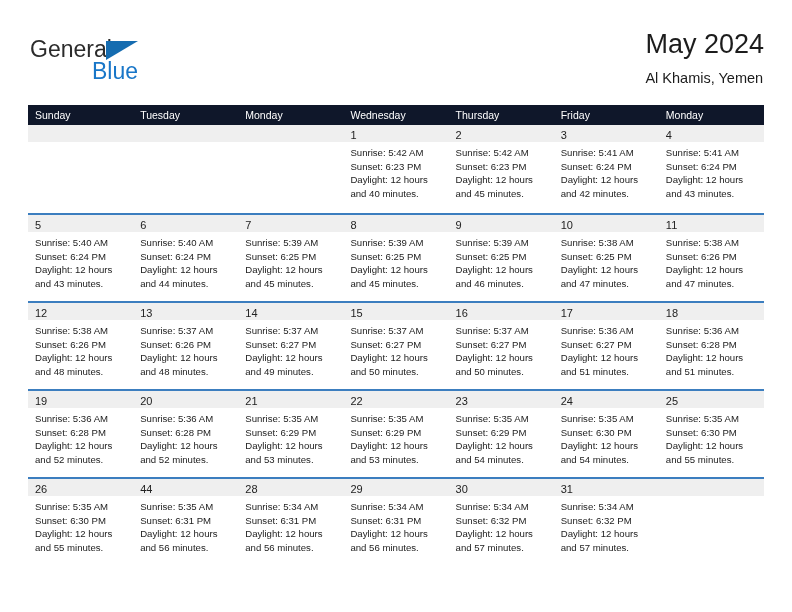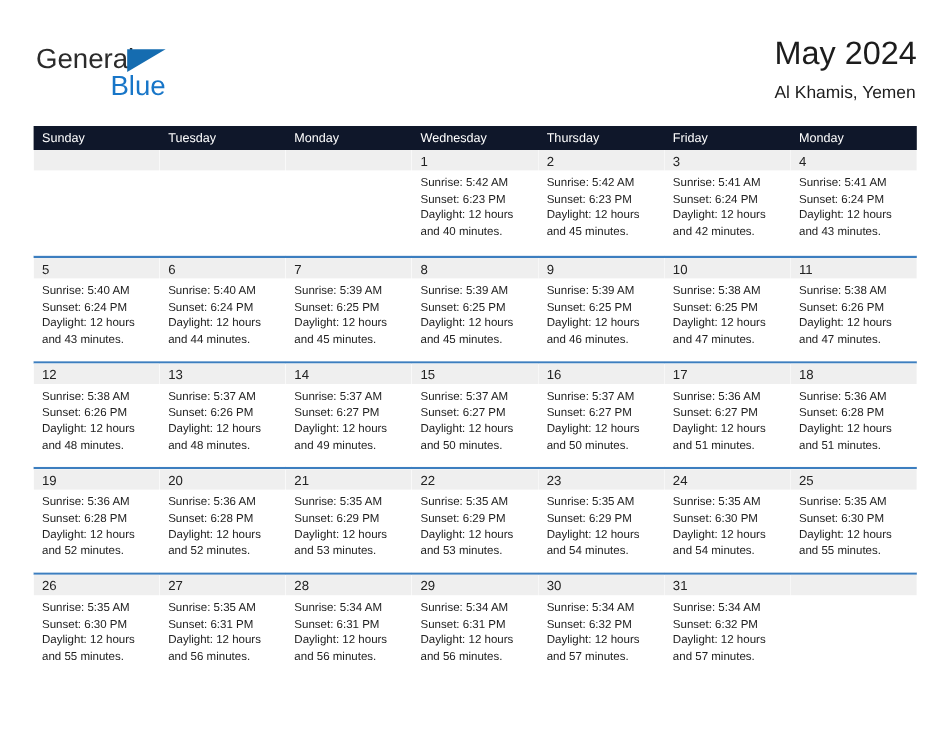--- a/index.html
+++ b/index.html
@@ -441,21 +441,21 @@
           <div class="day-cell">
             <div class="day-num-band"><span class="day-num">26</span></div>
             <div class="day-body">
               <div class="day-line">Sunrise: 5:35 AM</div>
               <div class="day-line">Sunset: 6:30 PM</div>
               <div class="day-line">Daylight: 12 hours</div>
               <div class="day-line">and 55 minutes.</div>
             </div>
           </div>
           <div class="day-cell">
-            <div class="day-num-band"><span class="day-num">27</span></div>
+            <div class="day-num-band"><span class="day-num">44</span></div>
             <div class="day-body">
               <div class="day-line">Sunrise: 5:35 AM</div>
               <div class="day-line">Sunset: 6:31 PM</div>
               <div class="day-line">Daylight: 12 hours</div>
               <div class="day-line">and 56 minutes.</div>
             </div>
           </div>
           <div class="day-cell">
             <div class="day-num-band"><span class="day-num">28</span></div>
             <div class="day-body">

